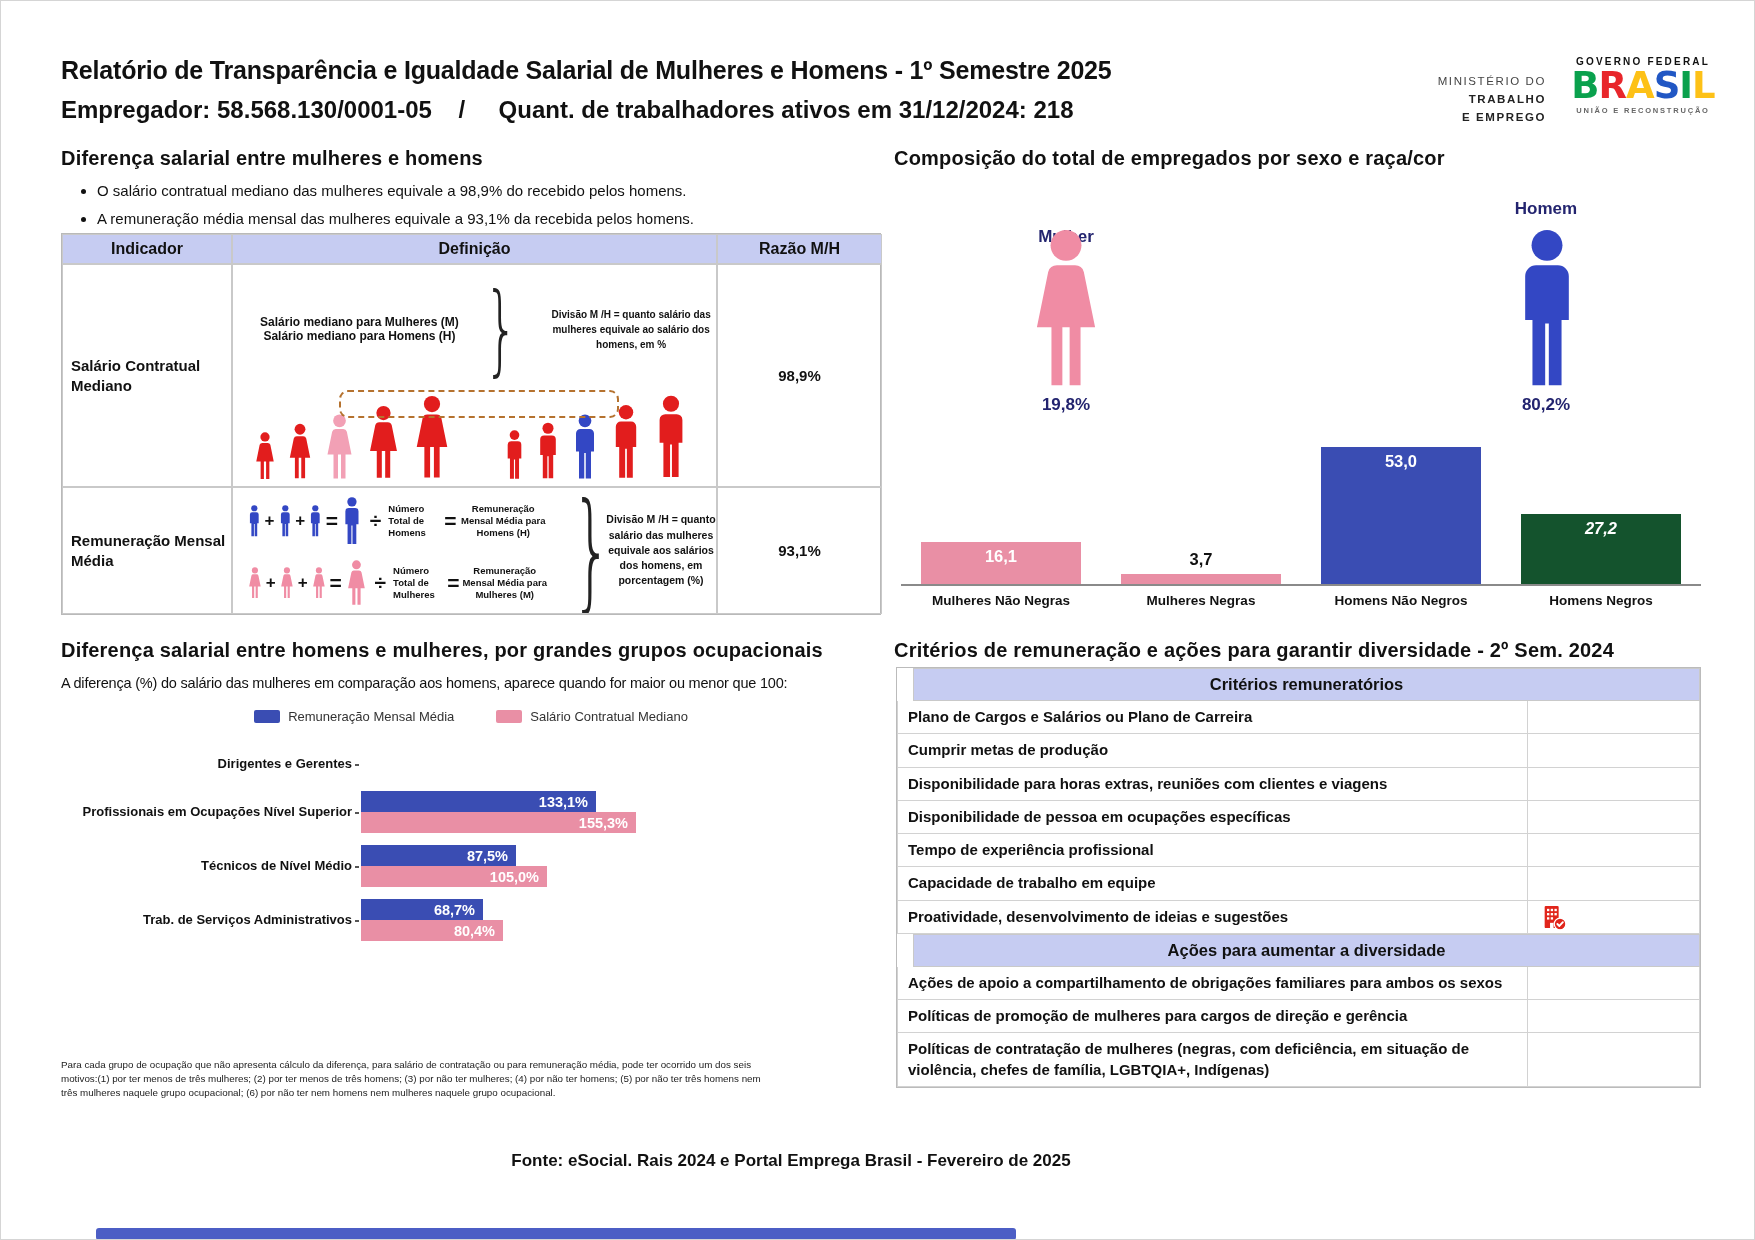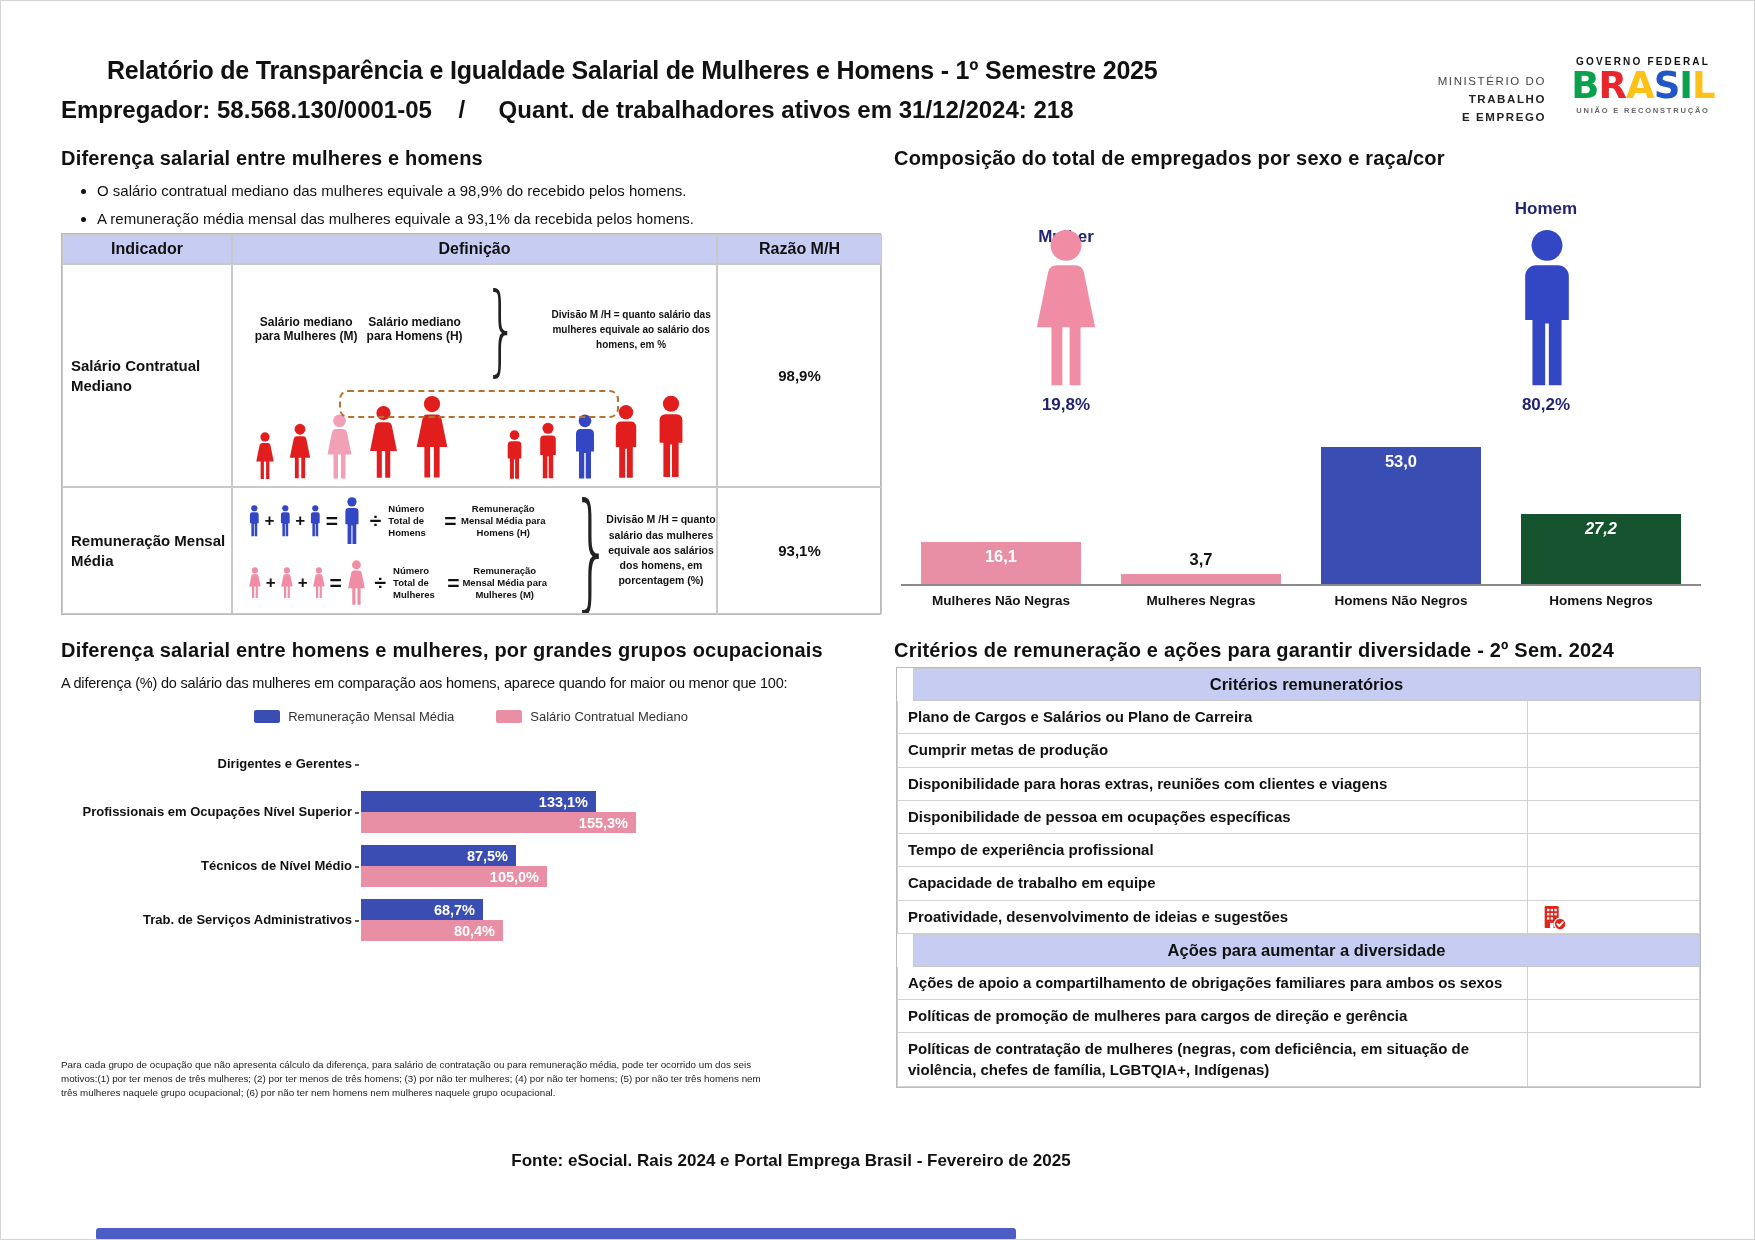--- a/index.html
+++ b/index.html
@@ -2,21 +2,21 @@
 <html><head>
 <meta charset="utf-8">
 <style>
   * { margin:0; padding:0; box-sizing:border-box; }
   html,body { background:#e8e8e8; }
   body { font-family:"Liberation Sans", sans-serif; color:#111; }
   .page { position:relative; width:1755px; height:1240px; background:#fff;
           border:1px solid #d5d5d5; overflow:hidden; margin:0 auto; }
 
   
-  .title1 { position:absolute; left:60px; top:55px; font-size:25px; font-weight:bold; letter-spacing:-0.2px;margin-left:46px; }
+  .title1 { position:absolute; left:60px; top:55px; font-size:25px; font-weight:bold; letter-spacing:-0.2px; }
   .title2 { position:absolute; left:60px; top:95px; font-size:24px; font-weight:bold; white-space:pre; }
   .ministry { position:absolute; left:1255px; top:72px; width:290px; text-align:right;
               font-size:11.5px; letter-spacing:1.6px; line-height:1.55; color:#444; }
   .ministry .b { font-weight:bold; color:#222; }
   .govlogo { position:absolute; left:1562px; top:55px; width:160px; text-align:center; }
   .govlogo .gf { font-size:10px; font-weight:bold; letter-spacing:2.2px; color:#111; }
   .govlogo .brand { font-size:37px; font-weight:800; letter-spacing:-1px; line-height:1.05; font-family:"DejaVu Sans", sans-serif; }
   .govlogo .uni { font-size:7.5px; letter-spacing:1.8px; color:#666; font-weight:bold; }
   .L0{color:#0aa14d}.L1{color:#e8262b}.L2{color:#fdc117}.L3{color:#2157c4}.L4{color:#0aa14d}.L5{color:#fdc117}
 
@@ -30,21 +30,21 @@
   .tbl1 { position:absolute; left:60px; top:232px; width:820px;
           display:grid; grid-template-columns:170px 485px 165px; grid-template-rows:30px 223px 127px;
           border:1px solid #b9b9b9; background:#fff; }
   .tbl1 > div { border:1px solid #c9c9c9; }
   .th { background:#c6ccf2; font-weight:bold; font-size:16px; display:flex; align-items:center; justify-content:center; }
   .ind { font-weight:bold; font-size:15px; display:flex; align-items:center; padding-left:8px; line-height:1.3; }
   .ratio { font-weight:bold; font-size:15px; display:flex; align-items:center; justify-content:center; }
 
   .defcell { position:relative; overflow:hidden; }
   .def1-top { position:absolute; left:0; top:8px; width:100%; height:112px; display:flex; align-items:center; }
-  .def1-lines { width:230px; margin-left:18px; display:flex; flex-direction:row; 
+  .def1-lines { width:230px; margin-left:18px; display:flex; flex-direction:column; 
                 font-size:12px; font-weight:bold; text-align:center; }
   .brace { font-family:"DejaVu Sans", sans-serif; font-weight:100; color:#222; line-height:1;
            transform:scaleX(.55); transform-origin:center; }
   .brace.b1 { font-size:98px; margin-left:2px; }
   .def1-note { width:180px; margin-left:14px; font-size:10px; font-weight:bold; text-align:center; line-height:1.5; }
   .people-row { position:absolute; left:20px; bottom:6px; width:445px; height:100px;
                 display:flex; align-items:flex-end; gap:9px; }
   .people-row .gap { width:32px; }
   .median-box { position:absolute; left:86px; bottom:62px; width:280px; height:28px;
                 border:2px dashed #b5722f; border-radius:9px; }

